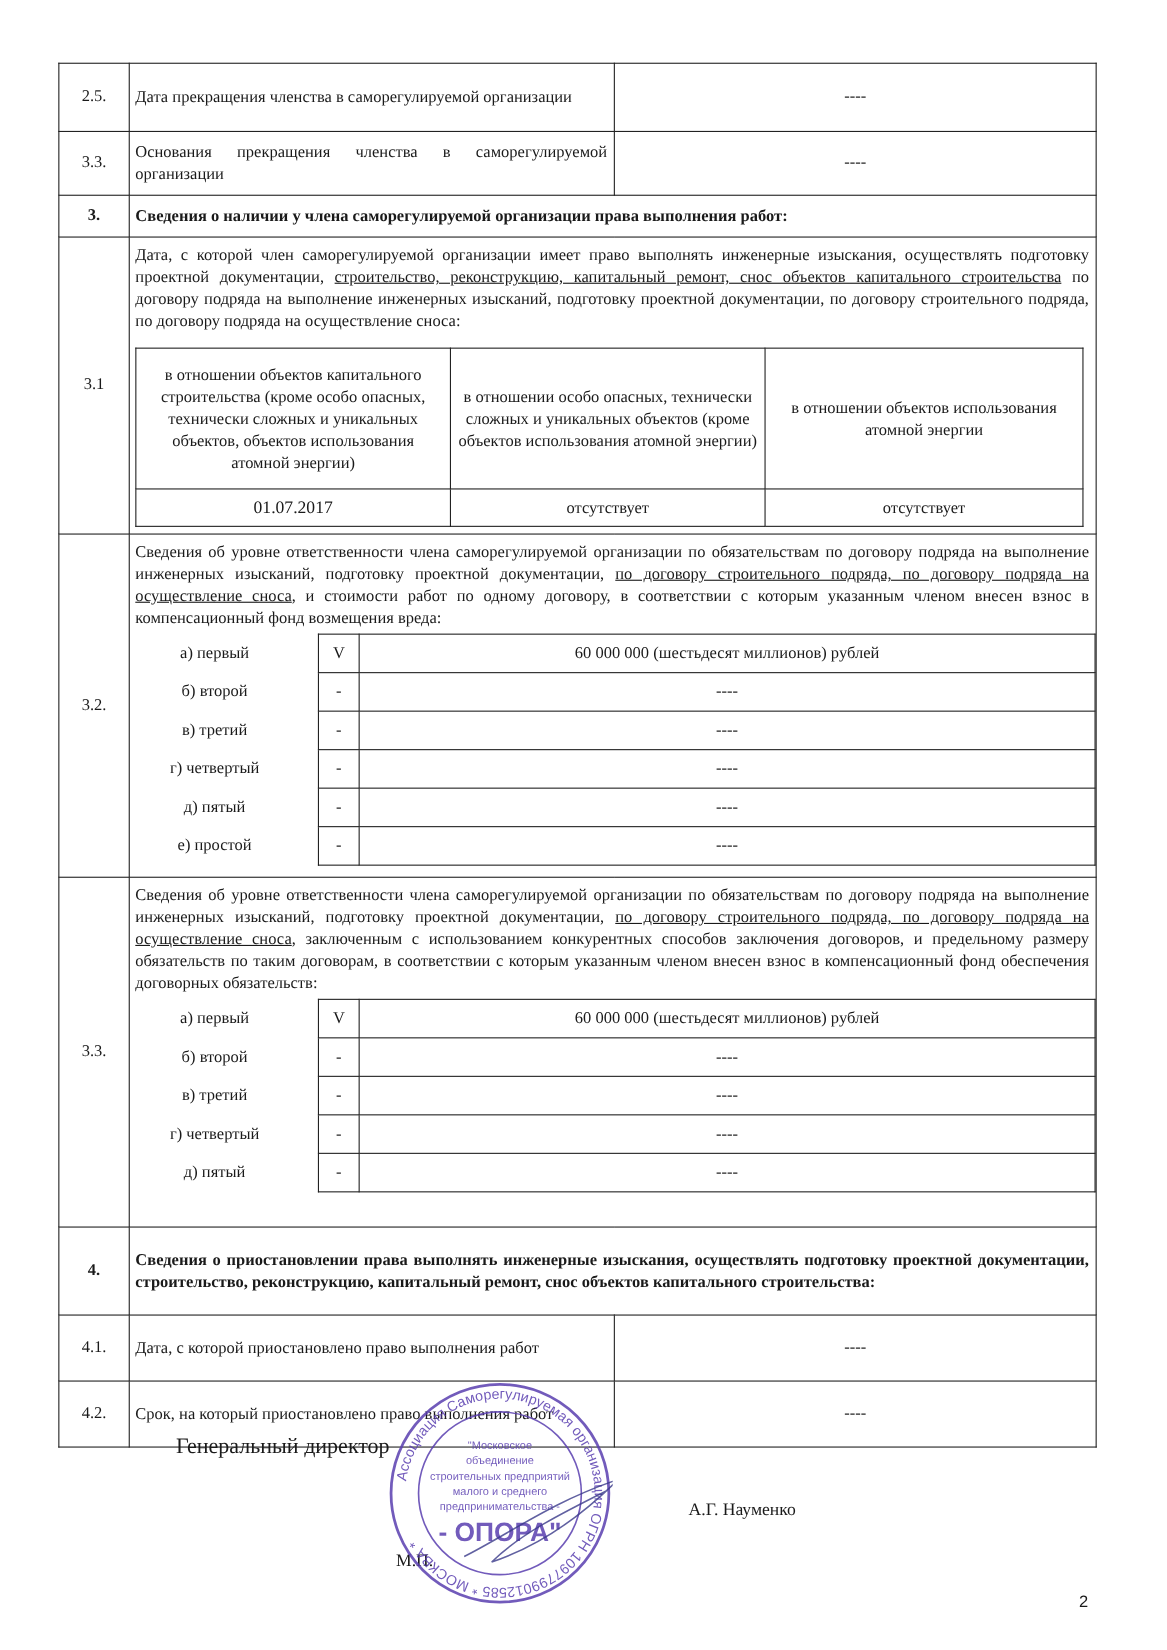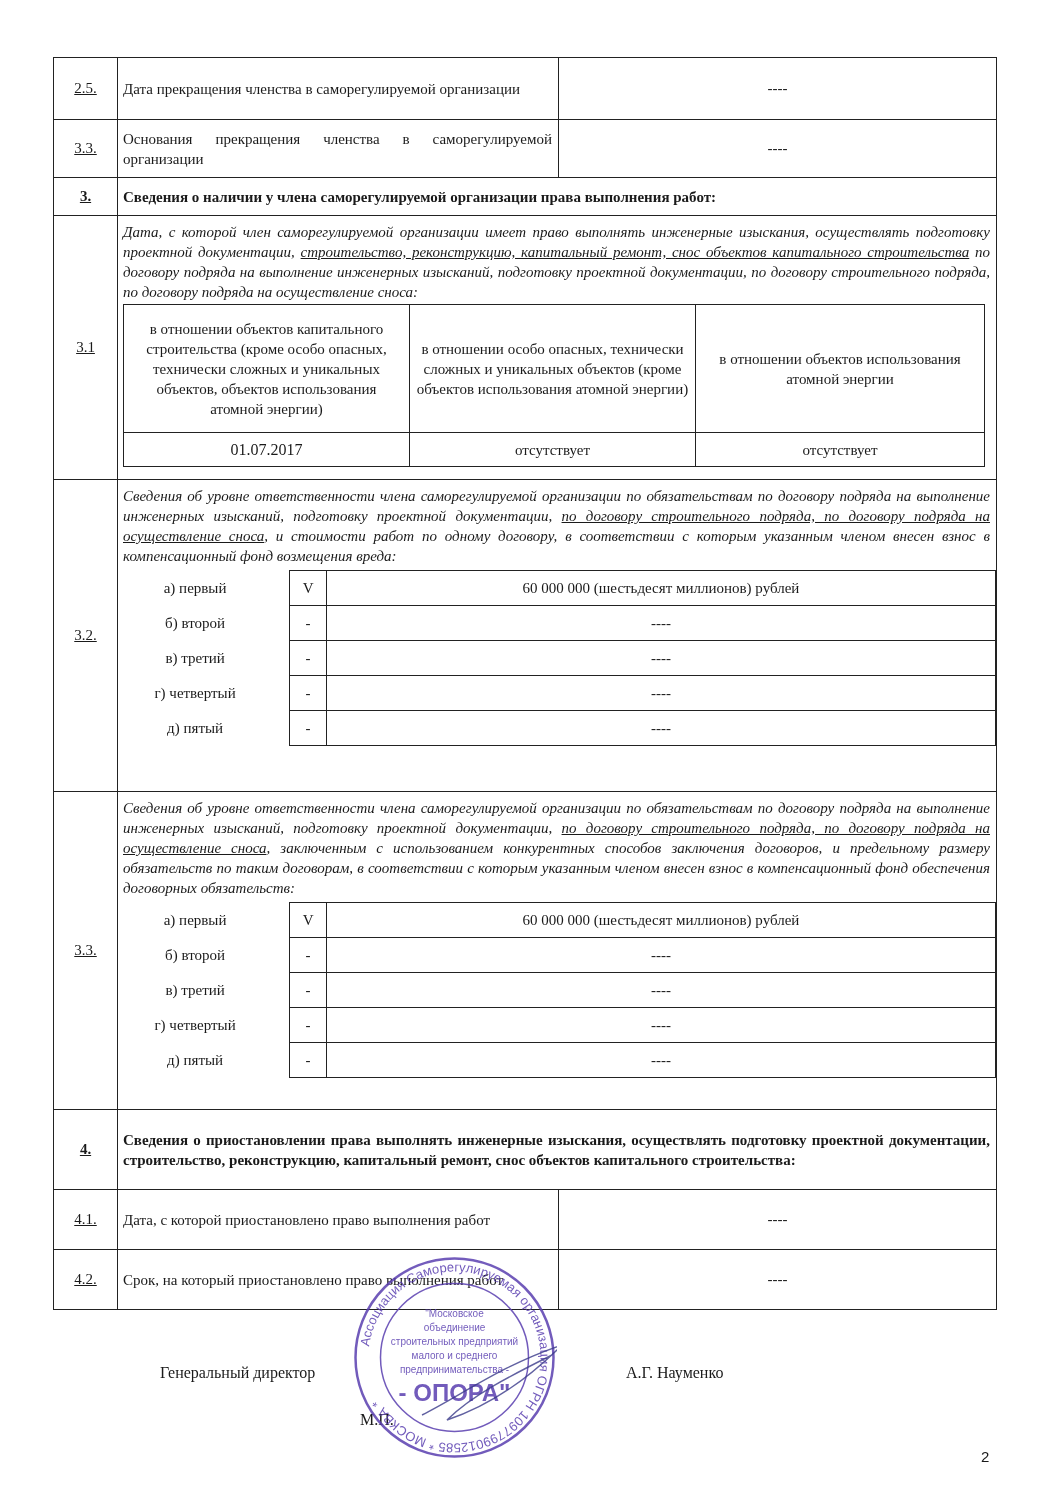--- a/index.html
+++ b/index.html
@@ -2,37 +2,37 @@
 <html><head>
   <meta charset="utf-8">
   <style>
     html, body { margin:0; padding:0; background:#ffffff; }
     body { width:1061px; height:1500px; position:relative; overflow:hidden;
            font-family:"Liberation Serif","DejaVu Serif",serif; color:#1a1a1a; font-size:15px; }
     .page { position:absolute; left:0; top:0; width:1061px; height:1500px; }
 
     .main-table { position:absolute; left:53px; top:57px; width:943px; border-collapse:collapse; table-layout:fixed; }
     .main-table > tbody > tr > td { border:1.5px solid #222; vertical-align:middle; padding:0; }
-    .num { text-align:center; width:64px; font-size:15px;text-decoration:underline; }
+    .num { text-align:center; width:64px; font-size:15px; }
     .lbl { padding:4px 6px 4px 5px !important; line-height:20px; text-align:justify; }
     .val { text-align:center; font-size:15px; }
     .bold { font-weight:bold; }
     .u { text-decoration:underline; }
-    .para { padding:6px 6px 2px 5px; line-height:20px; text-align:justify;font-style:italic; }
-
-    .sub31 { width:861px; margin:0 0 6px 5px; border-collapse:collapse; table-layout:fixed; }
+    .para { padding:6px 6px 2px 5px; line-height:20px; text-align:justify; }
+
+    .sub31 { width:861px; margin:12px 0 6px 5px; border-collapse:collapse; table-layout:fixed; }
     .sub31 td { border:1.5px solid #222; text-align:center; vertical-align:middle; line-height:20px; padding:2px 6px; }
 
     .lvl-table { margin:2px 0 6px 5px; border-collapse:collapse; table-layout:fixed; }
     .lvl-table td { height:34px; vertical-align:middle; text-align:center; padding:0; }
     .lvl-table td.ln { width:145px; text-align:center; padding-right:22px; border:none; }
     .lvl-table td.ck { width:36px; border:1.5px solid #222; }
     .lvl-table td.vl { width:674px; border:1.5px solid #222; }
 
-    .footer-dir { position:absolute; left:160px; top:1364px; font-size:16px; }
+    .footer-dir { position:absolute; left:160px; top:1304px; font-size:20px; }
     .footer-name { position:absolute; left:626px; top:1364px; font-size:16px; }
     .footer-mp { position:absolute; left:360px; top:1411px; font-size:16px; }
     .page-num { position:absolute; left:981px; top:1448px; font-family:"Liberation Sans",sans-serif; font-size:15px; }
 
     .stamp { position:absolute; left:352px; top:1255px; width:205px; height:205px; }
   </style>
 </head>
 <body>
 
 <div class="page">
@@ -113,20 +113,25 @@
               <td class="ck">-</td>
               <td class="vl">----</td>
             </tr>
             <tr>
               <td class="ln">г) четвертый</td>
               <td class="ck">-</td>
               <td class="vl">----</td>
             </tr>
             <tr>
               <td class="ln">д) пятый</td>
+              <td class="ck">-</td>
+              <td class="vl">----</td>
+            </tr>
+            <tr>
+              <td class="ln">е) простой</td>
               <td class="ck">-</td>
               <td class="vl">----</td>
             </tr>
           </tbody>
             </table>
         </td>
       </tr>
 
       <tr style="height:318px">
         <td class="num">3.3.</td>

